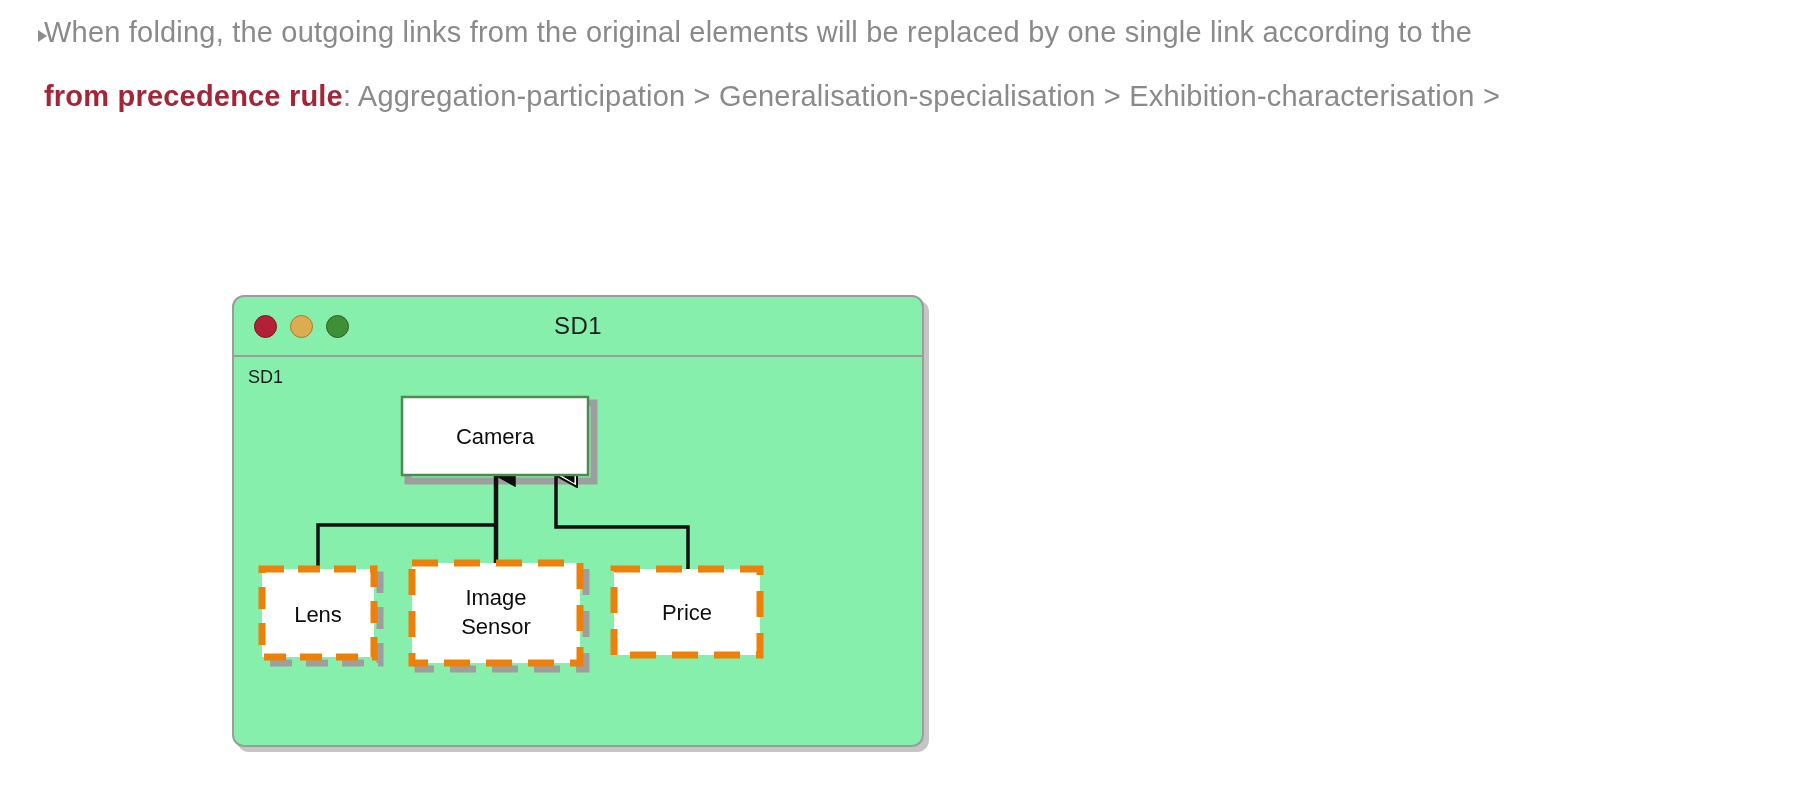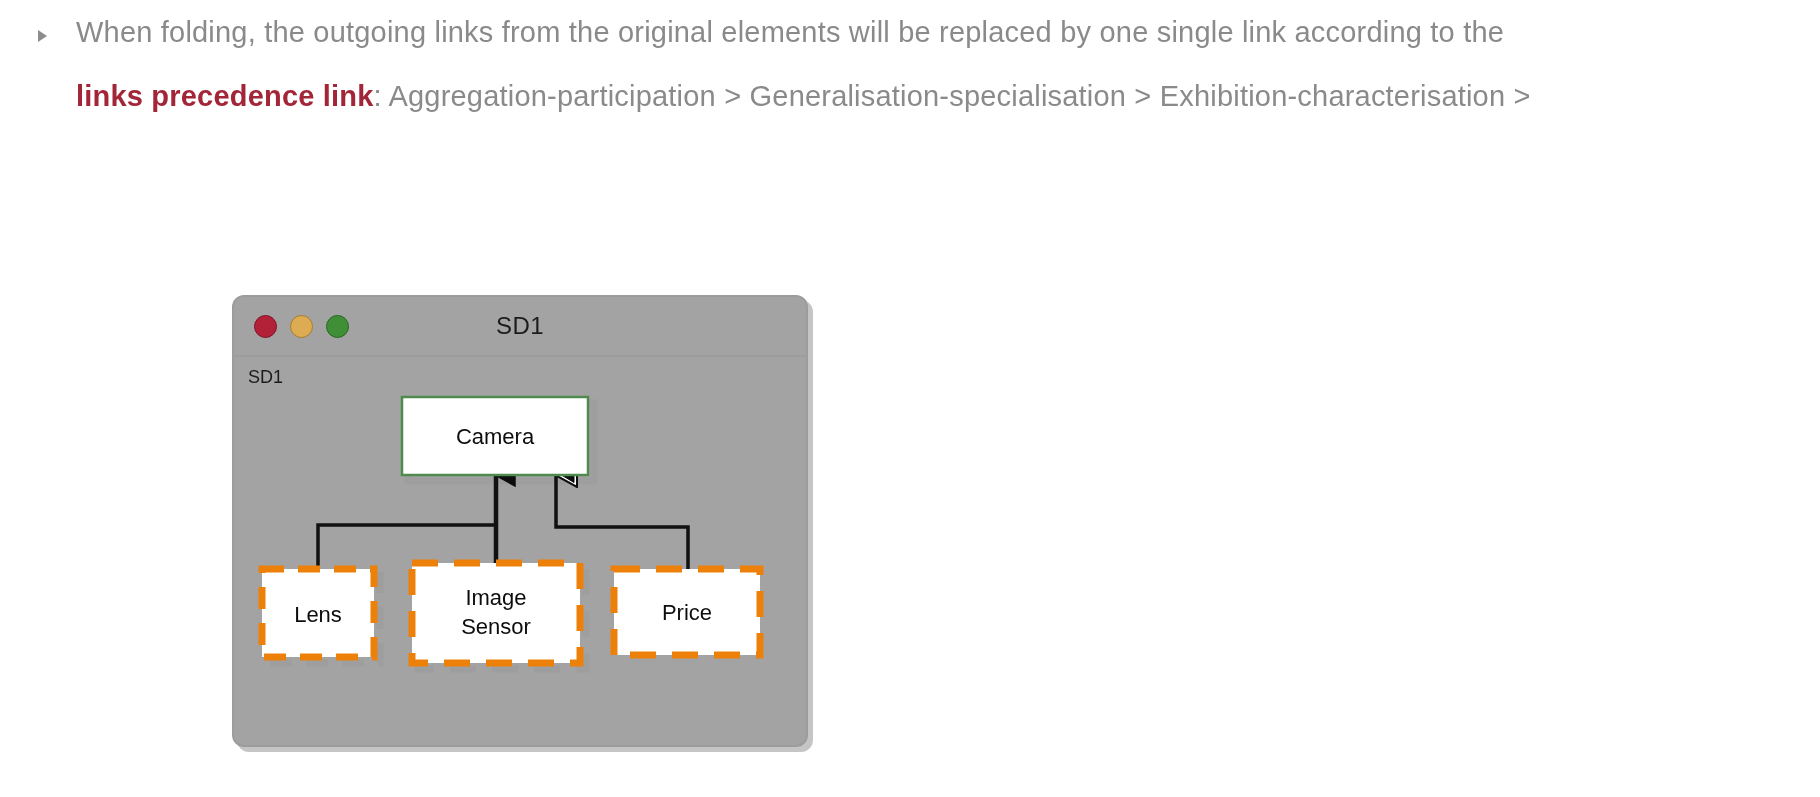--- a/index.html
+++ b/index.html
@@ -17,21 +17,21 @@
 
   
   #bullet-block {
     position: absolute;
     left: 0px;
     top: 0px;
     width: 1820px;
   }
   .bullet-row {
     position: relative;
-    padding-left: 76px;
+    padding-left: 44px;
   }
   #bullet-marker {
     position: absolute;
     left: 38px;
     top: 30px;
     width: 0;
     height: 0;
     border-left: 9px solid #8d8d8d;
     border-top: 6px solid transparent;
     border-bottom: 6px solid transparent;
@@ -47,23 +47,23 @@
   .highlight {
     color: #A32638;
     font-weight: 700;
   }
 
   
   #app-window {
     position: absolute;
     left: 232px;
     top: 295px;
-    width: 576px;
+    width: 692px;
     height: 452px;
-    background: #a3a3a3;
+    background: #86efac;
     border: 2px solid #9c9c9c;
     border-radius: 12px;
     box-shadow: 5px 5px 0 0 rgba(150,150,150,0.55);
     box-sizing: border-box;
   }
   #title-bar {
     position: relative;
     height: 58px;
     border-bottom: 2px solid #9c9c9c;
     display: flex;
@@ -121,21 +121,21 @@
     text-anchor: middle;
   }
 </style>
 </head>
 <body>
 
 <div id="bullet-block">
   <div class="bullet-row">
     <div id="bullet-marker"></div>
     <div class="para-line">When folding, the outgoing links from the original elements will be replaced by one single link according to the</div>
-    <div class="para-line"><span class="highlight">links precedence link</span><span>: Aggregation-participation &gt; Generalisation-specialisation &gt; Exhibition-characterisation &gt;</span></div>
+    <div class="para-line"><span class="highlight">from precedence rule</span><span>: Aggregation-participation &gt; Generalisation-specialisation &gt; Exhibition-characterisation &gt;</span></div>
   </div>
 </div>
 
 <div id="app-window">
 
   <div id="title-bar">
     <div id="traffic-lights">
       <span class="light" id="light-close"></span>
       <span class="light" id="light-min"></span>
       <span class="light" id="light-max"></span>

